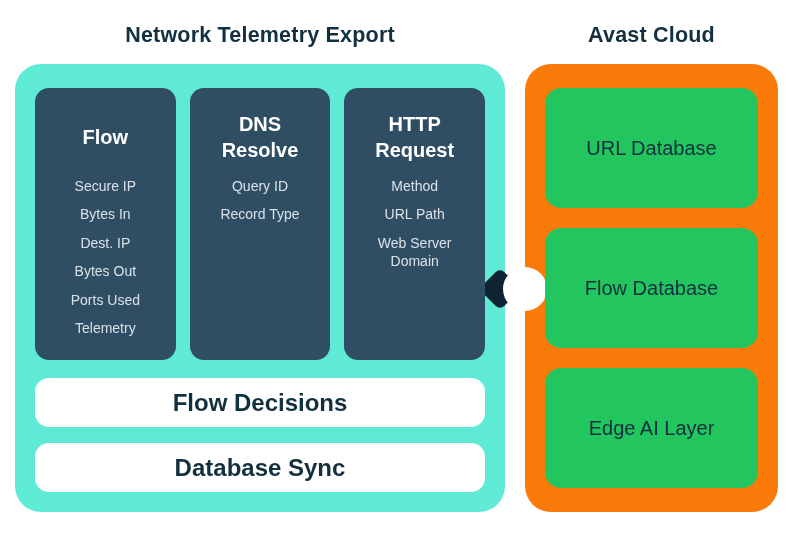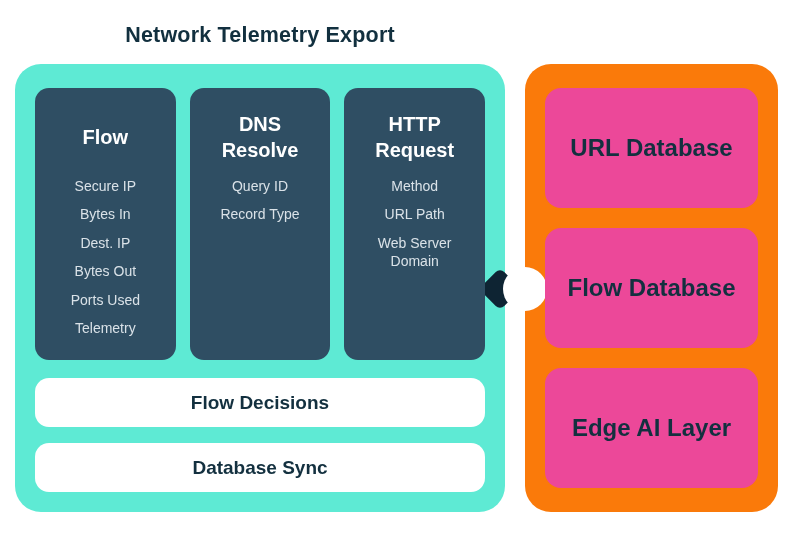--- a/index.html
+++ b/index.html
@@ -47,53 +47,54 @@
   }
   .column-items { margin-top: 13px; }
   .column-item {
     max-width: 114px; margin: 0 auto 10px auto;
     font-size: 14px; color: #dae2e8; line-height: 1.32;
   }
   .pill-bar {
     position: absolute; left: 20px; right: 20px; height: 49px;
     background: #ffffff; border-radius: 14px;
     display: flex; align-items: center; justify-content: center;
-    font-size: 19px; font-weight: bold; color: #13303f;
+    font-size: 24px; font-weight: bold; color: #13303f;
   }
   .bar-flow-decisions { top: 314px; }
   .bar-database-sync  { top: 379px; text-align: center; }
 
   
   .cloud-panel {
     position: absolute; left: 525px; top: 64px;
     width: 253px; height: 448px;
     background: #fa7a0a; border-radius: 26px;
   }
   .connector-notch {
     position: absolute; left: -22px; top: 203px;
     width: 44px; height: 44px;
     background: #ffffff; border-radius: 50%;
   }
   .cloud-boxes {
     position: absolute; inset: 0;
     padding: 24px 20px; display: flex; flex-direction: column; gap: 20px;
   }
   .cloud-box {
-    flex: 1; background: #ec4899; border-radius: 16px;
+    flex: 1; background: #22c55e; border-radius: 16px;
     display: flex; align-items: center; justify-content: center;
-    font-size: 24px; font-weight: bold; color: #13303f;
+    font-size: 20px; font-weight: normal; color: #13303f;
   }
 </style>
 </head>
 <body>
 
 <div class="stage">
 
   <div class="panel-title title-left">Network Telemetry Export</div>
 
+  <div class="panel-title title-right">Avast Cloud</div>
 
   <div class="telemetry-panel">
     <div class="connector-bump"></div>
 
     <div class="columns">
 
       <div class="telemetry-column">
         <div class="column-heading">Flow</div>
         <div class="column-items">
           <div class="column-item">Secure IP</div>

